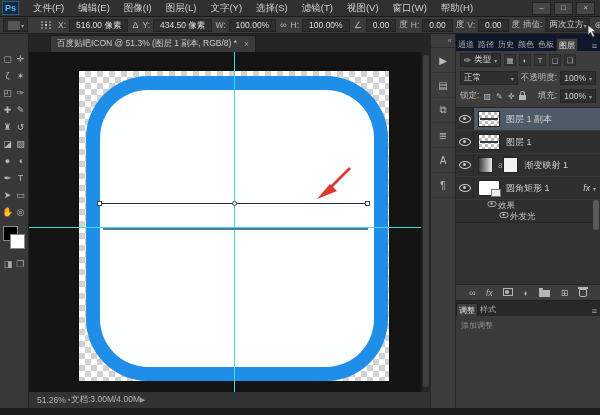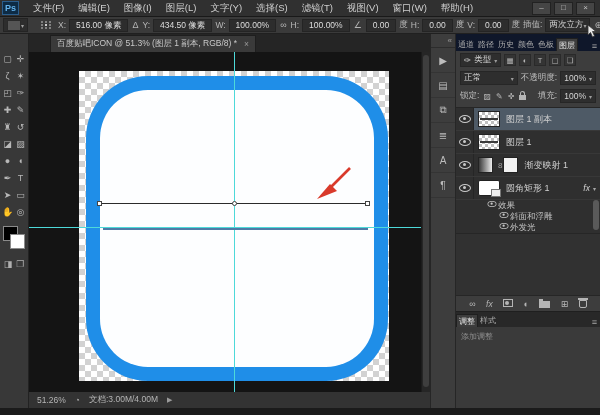--- a/index.html
+++ b/index.html
@@ -42,21 +42,21 @@
   .canvas{position:absolute;left:50px;top:19px;width:310px;height:310px;background-color:#ececec;background-image:repeating-conic-gradient(#d2d2d2 0% 25%,#ffffff 0% 50%);background-size:12px 12px}
   .appicon{position:absolute;left:7px;top:5px;width:302px;height:305px;background:#1f8ee8;border-radius:62px}
   .appicon-inner{position:absolute;left:14px;top:14px;right:14px;bottom:14px;background:#fdfeff;border-radius:48px}
   .guide-v{position:absolute;left:205px;top:0;width:1px;height:100%;background:#4dd9d9}
   .guide-h{position:absolute;left:0;top:175px;width:100%;height:1px;background:#4dd9d9}
   .line-layer{position:absolute;left:74px;top:176px;width:265px;height:2px;background:#4f7ba6}
   .tline{position:absolute;left:70px;top:151px;width:268px;height:1px;background:#2b2b2b}
   .handle{position:absolute;width:5px;height:5px;background:#fff;border:1px solid #444;box-sizing:border-box}
   .h-l{left:68px;top:149px}.h-r{left:336px;top:149px}.h-c{left:203px;top:149px;border-radius:50%}
   .arrow-svg{position:absolute;left:281px;top:112px}
-  .statusbar{position:absolute;left:0;top:358px;width:100%;height:16px;background:#333;display:flex;align-items:center;font-size:8.5px;color:#b5b5b5;gap:9px;padding-left:8px;box-sizing:border-box}
+  .statusbar{position:absolute;left:0;top:358px;width:100%;height:16px;background:#333;display:flex;align-items:center;font-size:8.5px;color:#b5b5b5;padding-left:8px;box-sizing:border-box}
   .status-arrow{font-size:7px;color:#9a9a9a}
   
   .dockstrip{position:absolute;left:430px;top:34px;width:26px;bottom:7px;background:#3d3d3d;border-left:1px solid #262626;border-right:1px solid #262626;box-sizing:border-box}
   .dockhead{height:13px;border-bottom:1px solid #2c2c2c;font-size:8px;color:#9a9a9a;text-align:right;padding-right:3px;line-height:13px}
   .dockicon{width:100%;height:24px;display:flex;align-items:center;justify-content:center;color:#bdbdbd;font-size:10px;border-bottom:1px solid #343434}
   
   .rightpanel{position:absolute;left:456px;top:34px;width:144px;bottom:7px;background:#3d3d3d}
   .ptabbar{height:17px;background:#0f172a;display:flex;align-items:flex-end;padding-top:3px;box-sizing:border-box}
   .ptab{font-size:8px;color:#ababab;padding:1px 2px;height:13px;line-height:12px;box-sizing:border-box;white-space:nowrap}
   .ptab.active{background:#3d3d3d;color:#e2e2e2;border:1px solid #1f1f1f;border-bottom:none}
@@ -339,25 +339,20 @@
       <span class="fxcaret">▾</span>
     </div>
     <div class="erow">
       <span class="ind1"></span>
         <i class="eye-icon"></i>
       <span>效果</span>
     </div>
     <div class="erow">
       <span class="ind2"></span>
         <i class="eye-icon"></i>
-      <span>斜面和浮雕</span>
-    </div>
-    <div class="erow">
-      <span class="ind2"></span>
-        <i class="eye-icon"></i>
       <span>外发光</span>
     </div>
     <div class="list-scroll"></div>
   </div>
   <div class="lempty"></div>
 
   <div class="lbottom">
     <span class="lbicon">∞</span>
     <span class="lbicon fx">fx</span>
     <span class="lbicon"><i class="mask-glyph"></i></span>

